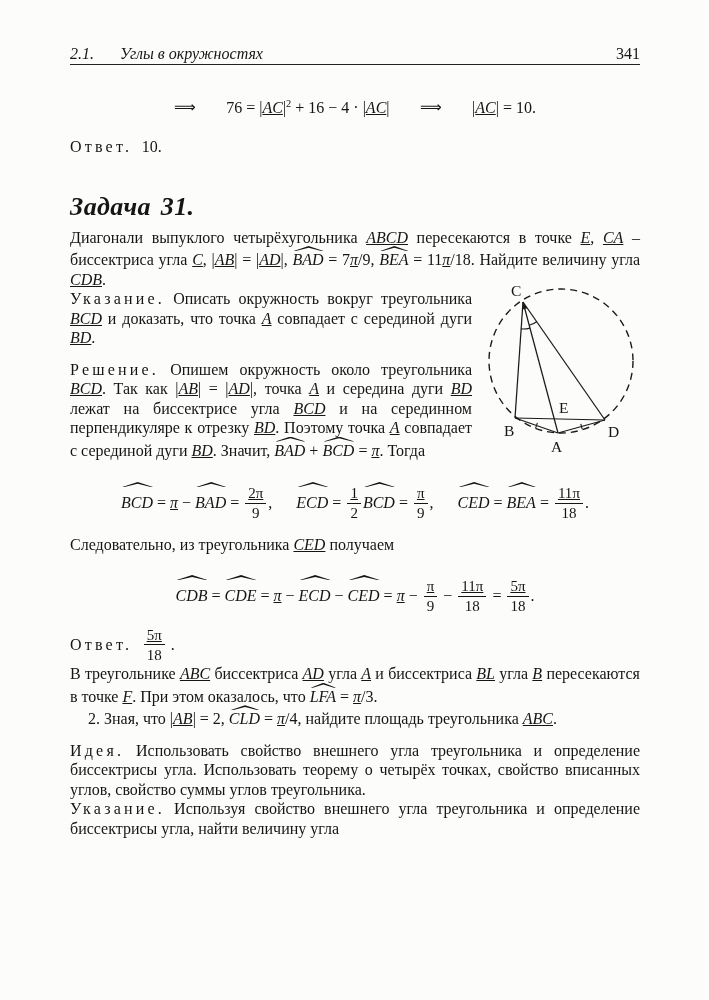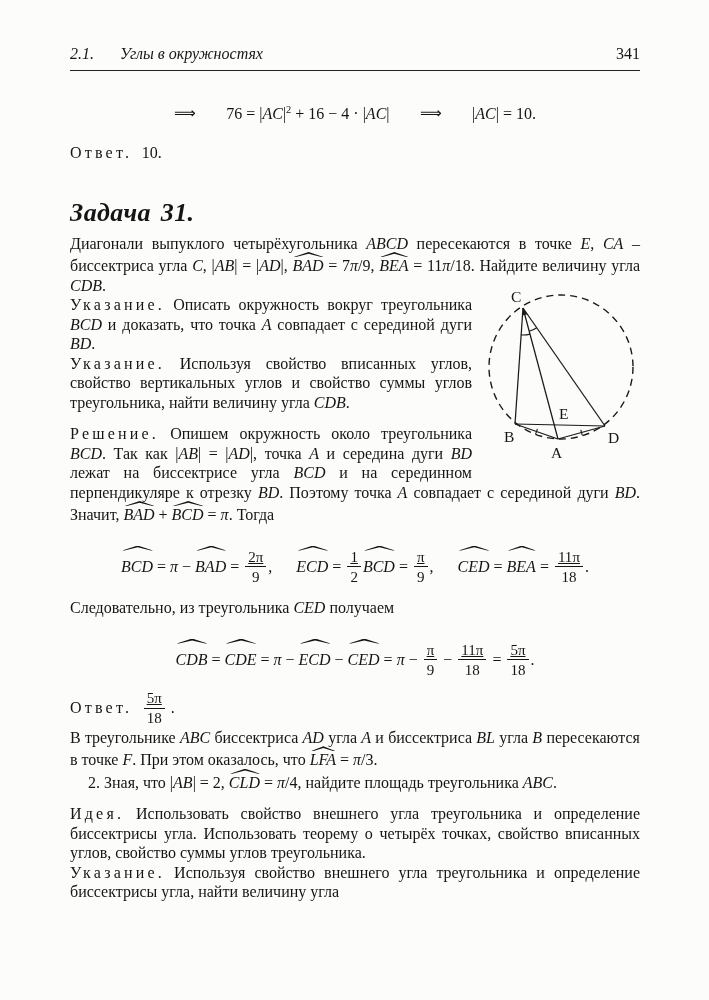--- a/index.html
+++ b/index.html
@@ -4,37 +4,37 @@
 <style>
   html,body{margin:0;padding:0;background:#e8e8e8;}
   #page{
     position:relative; width:709px; height:1000px; margin:0 auto;
     background:#fcfcfb; color:#151515; overflow:hidden;
     font-family:"Liberation Serif", serif; font-size:16px;
   }
   #content{padding:44px 69px 0 70px;}
   
   .hdr{display:flex; align-items:baseline; justify-content:space-between;
-       padding-bottom:6px; border-bottom:1.6px solid #222; line-height:20px;}
+       padding-bottom:0; border-bottom:1.6px solid #222; line-height:20px;}
   .hdr .sec{font-style:italic;}
   .hdr .ttl{font-style:italic; margin-left:26px; flex:1;}
   .hdr .pg{font-style:normal;}
   
   .blk{line-height:19.5px;}
   .p{text-align:justify;}
   .li{padding-left:18px; text-align:justify;}
   .display{text-align:center; margin:28px 0 12px; line-height:30px;}
   .display2{text-align:center; margin:22px 0 12px; line-height:34px;}
   .ans{margin-top:9px; line-height:24px;}
   .task{font-weight:bold; font-style:italic; font-size:26px;
         margin:38px 0 11px; letter-spacing:0.4px; word-spacing:3px;}
   .mt10{margin-top:10px;} .mt12{margin-top:12px;} .mt14{margin-top:12px;}
   
   .rm{}
-  .it{font-style:italic;}
+  .it{font-style:italic;text-decoration:underline;}
   .kw{letter-spacing:0.2em;margin-top:47px;}
   .arr{font-family:"DejaVu Sans", sans-serif; font-size:0.95em; position:relative; top:-1px;}
   sup.sp2{font-size:0.65em; line-height:0;}
   .qd{display:inline-block;}
   .hat{position:relative; display:inline-block; font-style:italic; padding-top:3px;}
   .hat::before{content:""; position:absolute; left:4%; right:0; top:-1px; height:5px; background:#151515;
      clip-path:polygon(0% 100%, 50% 0%, 100% 100%, calc(100% - 2.2px) 100%, 50% 36%, 2.2px 100%);}
   .frac{display:inline-block; text-align:center; vertical-align:middle;
         font-size:0.94em; line-height:1.08; padding:0 2px; position:relative; top:-1px;}
   .frac .nm{display:block; border-bottom:1.2px solid #151515; padding:0 3px 1.5px;text-decoration:underline;}
@@ -84,21 +84,20 @@
           <line class="thin" x1="100.8" y1="143.8" x2="102.2" y2="149.2"></line>
           <text class="fig-lbl" x="31" y="16">C</text>
           <text class="fig-lbl" x="24" y="156">B</text>
           <text class="fig-lbl" x="128" y="157">D</text>
           <text class="fig-lbl" x="71" y="172">A</text>
           <text class="fig-lbl" x="79" y="133">E</text>
         </svg>
       </div>
       <div>
           <div class="blk p"><span class="kw">Указание.</span><span class="rm"> Описать окружность вокруг треугольника </span><span class="it">BCD</span><span class="rm"> и доказать, что точка </span><span class="it">A</span><span class="rm"> совпадает с серединой дуги </span><span class="it">BD</span><span class="rm">.</span></div>
-          <div class="blk p"><span class="kw">Указание.</span><span class="rm"> Используя свойство вписанных углов, свойство вертикальных углов и свойство суммы углов треугольника, найти величину угла </span><span class="it">CDB</span><span class="rm">.</span></div>
           <div class="blk p mt14"><span class="kw">Решение.</span><span class="rm"> Опишем окружность около треугольника </span><span class="it">BCD</span><span class="rm">. Так как |</span><span class="it">AB</span><span class="rm">| = |</span><span class="it">AD</span><span class="rm">|, точка </span><span class="it">A</span><span class="rm"> и середина дуги </span><span class="it">BD</span><span class="rm"> лежат на биссектрисе угла </span><span class="it">BCD</span><span class="rm"> и на серединном перпендикуляре к отрезку </span><span class="it">BD</span><span class="rm">. Поэтому точка </span><span class="it">A</span><span class="rm"> совпадает с серединой дуги </span><span class="it">BD</span><span class="rm">. Значит, </span><span class="hat">BAD</span><span class="rm"> + </span><span class="hat">BCD</span><span class="rm"> = </span><span class="it">π</span><span class="rm">. Тогда</span></div>
         </div>
     </div>
 
     <div>
         <div class="blk display2"><span class="hat">BCD</span><span class="rm"> = </span><span class="it">π</span><span class="rm"> − </span><span class="hat">BAD</span><span class="rm"> = </span><span class="frac"><span class="nm">2π</span><span class="dn">9</span></span><span class="rm">,</span><span class="qd" style="width: 1.5em;"></span><span class="hat">ECD</span><span class="rm"> = </span><span class="frac"><span class="nm">1</span><span class="dn">2</span></span><span class="hat">BCD</span><span class="rm"> = </span><span class="frac"><span class="nm">π</span><span class="dn">9</span></span><span class="rm">,</span><span class="qd" style="width: 1.5em;"></span><span class="hat">CED</span><span class="rm"> = </span><span class="hat">BEA</span><span class="rm"> = </span><span class="frac"><span class="nm">11π</span><span class="dn">18</span></span><span class="rm">.</span></div>
         <div class="blk p"><span class="rm">Следовательно, из треугольника </span><span class="it">CED</span><span class="rm"> получаем</span></div>
         <div class="blk display2"><span class="hat">CDB</span><span class="rm"> = </span><span class="hat">CDE</span><span class="rm"> = </span><span class="it">π</span><span class="rm"> − </span><span class="hat">ECD</span><span class="rm"> − </span><span class="hat">CED</span><span class="rm"> = </span><span class="it">π</span><span class="rm"> − </span><span class="frac"><span class="nm">π</span><span class="dn">9</span></span><span class="rm"> − </span><span class="frac"><span class="nm">11π</span><span class="dn">18</span></span><span class="rm"> = </span><span class="frac"><span class="nm">5π</span><span class="dn">18</span></span><span class="rm">.</span></div>
         <div class="blk ans"><span class="kw">Ответ.</span><span class="qd" style="width: 0.6em;"></span><span class="frac"><span class="nm">5π</span><span class="dn">18</span></span><span class="rm"> .</span></div>
         <div class="blk p"><span class="rm">В треугольнике </span><span class="it">ABC</span><span class="rm"> биссектриса </span><span class="it">AD</span><span class="rm"> угла </span><span class="it">A</span><span class="rm"> и биссектриса </span><span class="it">BL</span><span class="rm"> угла </span><span class="it">B</span><span class="rm"> пересекаются в точке </span><span class="it">F</span><span class="rm">. При этом оказалось, что </span><span class="hat">LFA</span><span class="rm"> = </span><span class="it">π</span><span class="rm">/3.</span></div>

